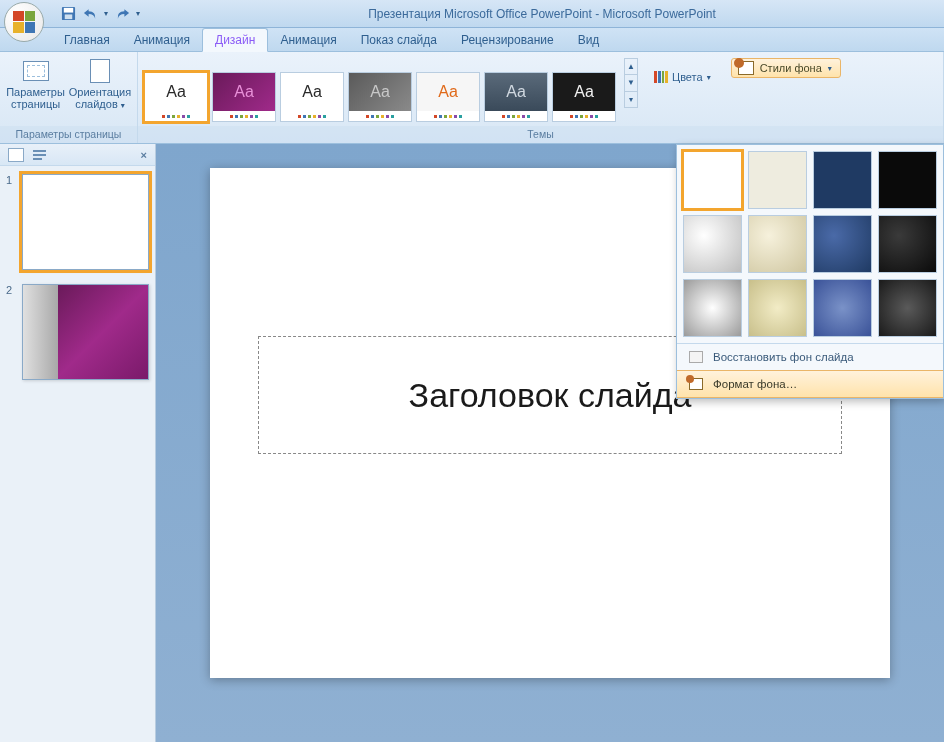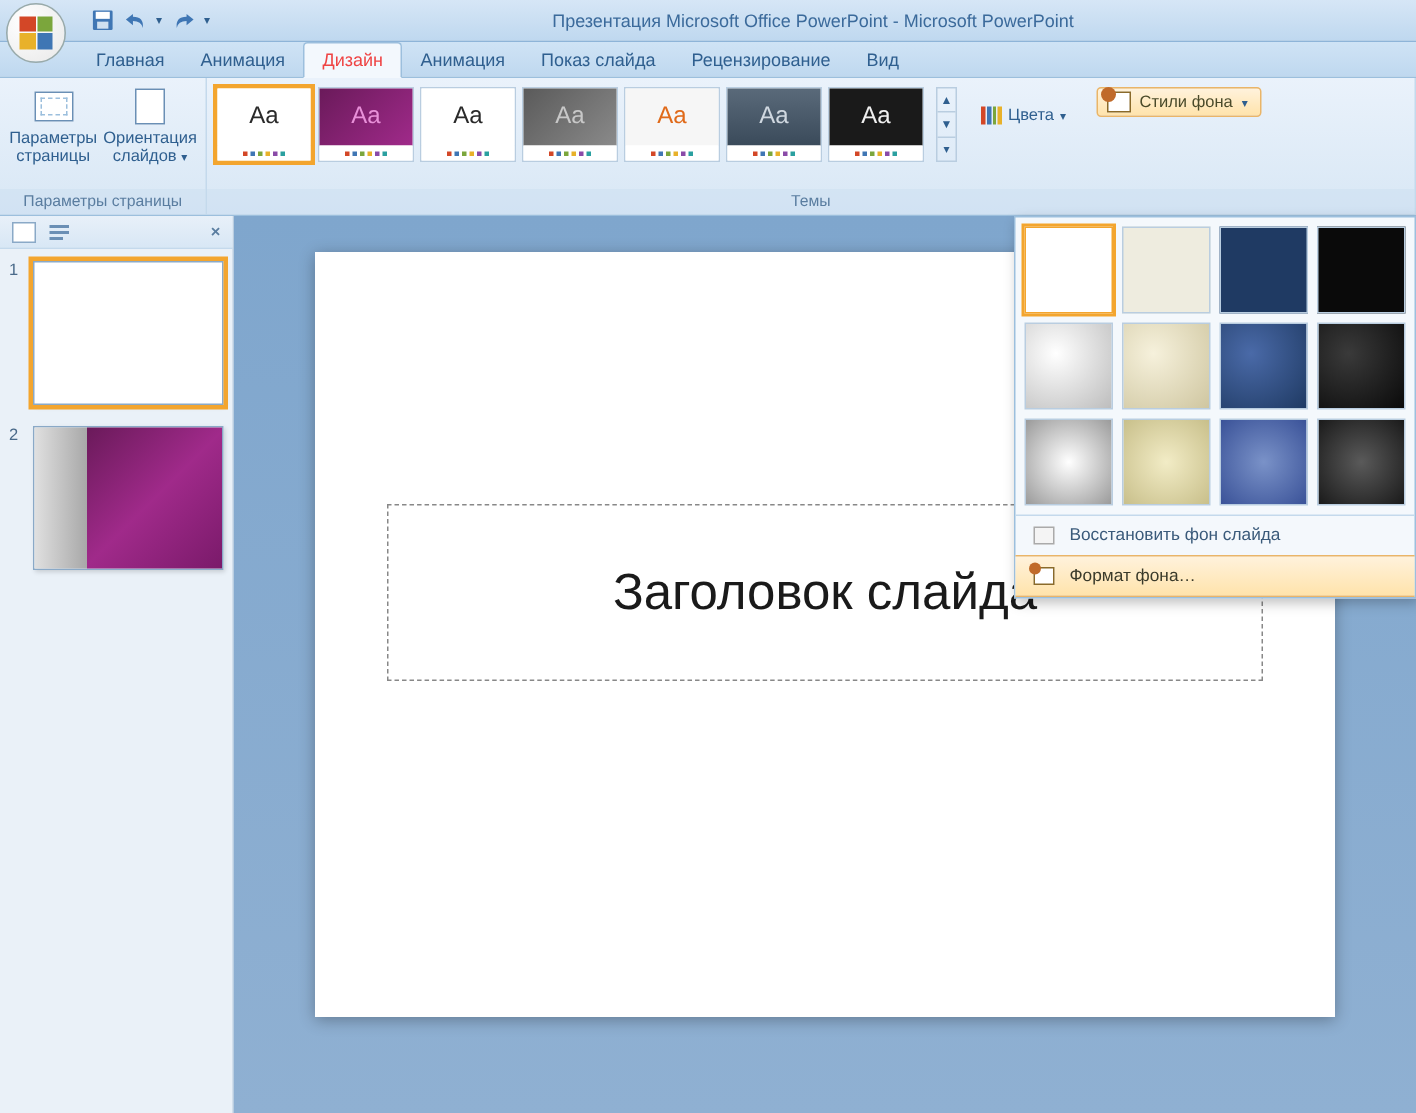--- a/index.html
+++ b/index.html
@@ -10,36 +10,36 @@
 .office-btn { width: 40px; height: 40px; margin: 2px 6px -14px 4px; border-radius: 50%; background: radial-gradient(circle at 30% 30%,#fff,#e8e8e8); border: 1px solid #9aa; position: relative; z-index: 5; display:flex; align-items:center; justify-content:center; overflow:hidden; }
 .office-logo { width:22px; height:22px; display:grid; grid-template-columns:1fr 1fr; grid-template-rows:1fr 1fr; gap:1px; }
 .office-logo span:nth-child(1){background:#d34727;} .office-logo span:nth-child(2){background:#7ba63c;} .office-logo span:nth-child(3){background:#e8b12a;} .office-logo span:nth-child(4){background:#3f76b4;}
 .qat { display: flex; align-items: center; gap: 6px; margin-left: 10px; height: 100%; }
 .qat-icon { width: 16px; height: 16px; display:flex; align-items:center; justify-content:center; }
 .title-text { flex: 1; text-align: center; color: #3b6a9b; font-size: 12px; }
 
 
 .tabs-row { height: 24px; background: linear-gradient(#cfe3f5,#bfd8ef); display: flex; align-items: flex-end; padding-left: 52px; border-bottom: 1px solid #9cbfdd; }
 .tab { padding: 4px 12px 4px 12px; font-size: 12px; color: #2f5f8f; cursor: pointer; border-top-left-radius:3px; border-top-right-radius:3px; }
-.tab.active { background: #f3f8fd; border: 1px solid #9cbfdd; border-bottom: 1px solid #f3f8fd; margin-bottom:-1px; color:#ef4444; }
+.tab.active { background: #f3f8fd; border: 1px solid #9cbfdd; border-bottom: 1px solid #f3f8fd; margin-bottom:-1px; color:#8b5cf6; }
 
 
 .ribbon { height: 92px; background: linear-gradient(#eaf2fb,#d8e7f5); border-bottom: 1px solid #9cbfdd; display: flex; position: relative; }
 .rgroup { border-right: 1px solid #c4d9ec; display: flex; flex-direction: column; height: 100%; }
 .rgroup-body { flex: 1; display: flex; align-items: flex-start; padding: 4px 6px 0 6px; gap: 4px; }
 .rgroup-label { font-size: 10.5px; color: #5a7da0; text-align: center; padding: 2px 0 3px 0; background: rgba(200,220,240,.4); }
 .big-btn { width: 62px; display: flex; flex-direction: column; align-items: center; text-align: center; font-size: 11px; color: #2f5f8f; padding-top: 2px; cursor:pointer; }
 .big-btn .ic { width: 30px; height: 26px; margin-bottom: 2px; display:flex; align-items:center; justify-content:center; }
 .page-ic { width:26px; height:20px; border:1px solid #6a8fb5; background:#fff; position:relative; }
 .page-ic:after { content:""; position:absolute; inset:3px; border:1px dashed #9cbfdd; }
 .orient-ic { width:20px; height:24px; border:1px solid #6a8fb5; background:#fff; position:relative; }
 .dd-caret { font-size:8px; color:#2f5f8f; }
 
 
-.themes { display:flex; gap:4px; padding:6px 4px 0 6px; align-items:center; }
+.themes { display:flex; gap:4px; padding:20px 4px 0 6px; align-items:center; }
 .theme-item { width:64px; height:50px; border:1px solid #b9cde0; background:#fff; display:flex; flex-direction:column; cursor:pointer; }
 .theme-item.sel { outline:2px solid #f3a52e; border-color:#f3a52e; }
 .theme-prev { flex:1; display:flex; align-items:center; justify-content:center; font-size:16px; font-family: "Segoe UI", sans-serif; }
 .theme-dots { height:10px; display:flex; gap:2px; justify-content:center; align-items:center; background:#fff; }
 .theme-dots span { width:3px; height:3px; }
 .gallery-ctrl { width:14px; display:flex; flex-direction:column; border:1px solid #b9cde0; height:50px; margin-top:6px; }
 .gallery-ctrl div { flex:1; display:flex; align-items:center; justify-content:center; font-size:8px; color:#2f5f8f; border-bottom:1px solid #b9cde0; cursor:pointer; }
 .gallery-ctrl div:last-child{border-bottom:none;}
 
 .right-opts { display:flex; flex-direction:column; gap:2px; padding:18px 8px 0 8px; font-size:11px; color:#2f5f8f; }

